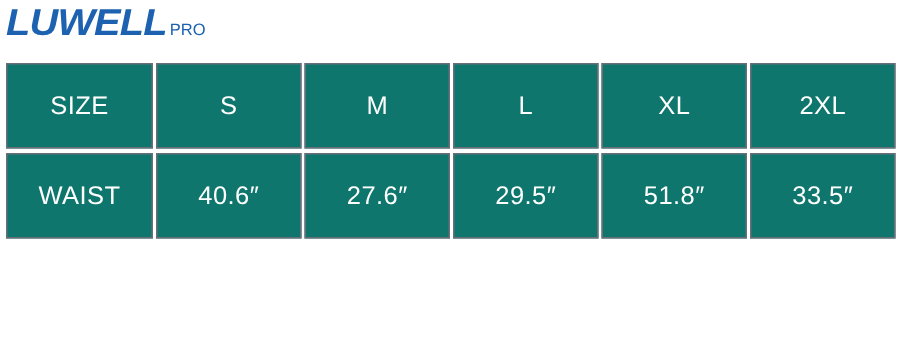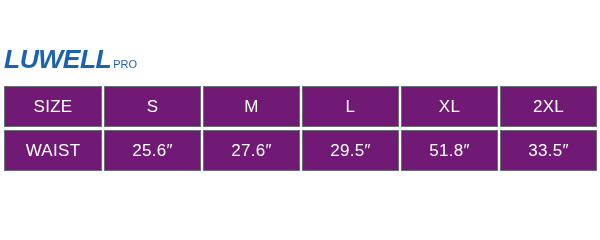--- a/index.html
+++ b/index.html
@@ -10,21 +10,20 @@
     background: #ffffff;
     font-family: "Liberation Sans", sans-serif;
     overflow: hidden;
   }
 
   .page {
     position: relative;
     width: 600px;
     height: 183px;
     background: #ffffff;
-    margin-top: 44px;
   }
 
   
   .logo {
     position: absolute;
     left: 4px;
     top: 3px;
     display: flex;
     align-items: baseline;
     white-space: nowrap;
@@ -60,25 +59,25 @@
     left: 2px;
     top: 39px;
     width: 595px;
     border-collapse: separate;
     border-spacing: 2px 3px;
     table-layout: fixed;
   }
 
   .size-table td,
   .size-table th {
-    background: #701a75;
+    background: #0f766e;
     color: #ffffff;
     text-align: center;
     vertical-align: middle;
-    height: 41px;
+    height: 57px;
     font-weight: 400;
     font-size: 17px;
     letter-spacing: 0.3px;
     border: 1px solid #6a6e78;
   }
 
   .col-label { width: 98px; }
   .col-size  { width: 97px; }
 
   .cell-head { font-size: 17px; }
@@ -110,21 +109,21 @@
         <th class="cell-head">S</th>
         <th class="cell-head">M</th>
         <th class="cell-head">L</th>
         <th class="cell-head">XL</th>
         <th class="cell-head">2XL</th>
       </tr>
     </thead>
     <tbody>
       <tr>
         <td class="cell-rowlabel">WAIST</td>
-        <td class="cell-value">25.6″</td>
+        <td class="cell-value">40.6″</td>
         <td class="cell-value">27.6″</td>
         <td class="cell-value">29.5″</td>
         <td class="cell-value">51.8″</td>
         <td class="cell-value">33.5″</td>
       </tr>
     </tbody>
   </table>
 
 </div>
 

